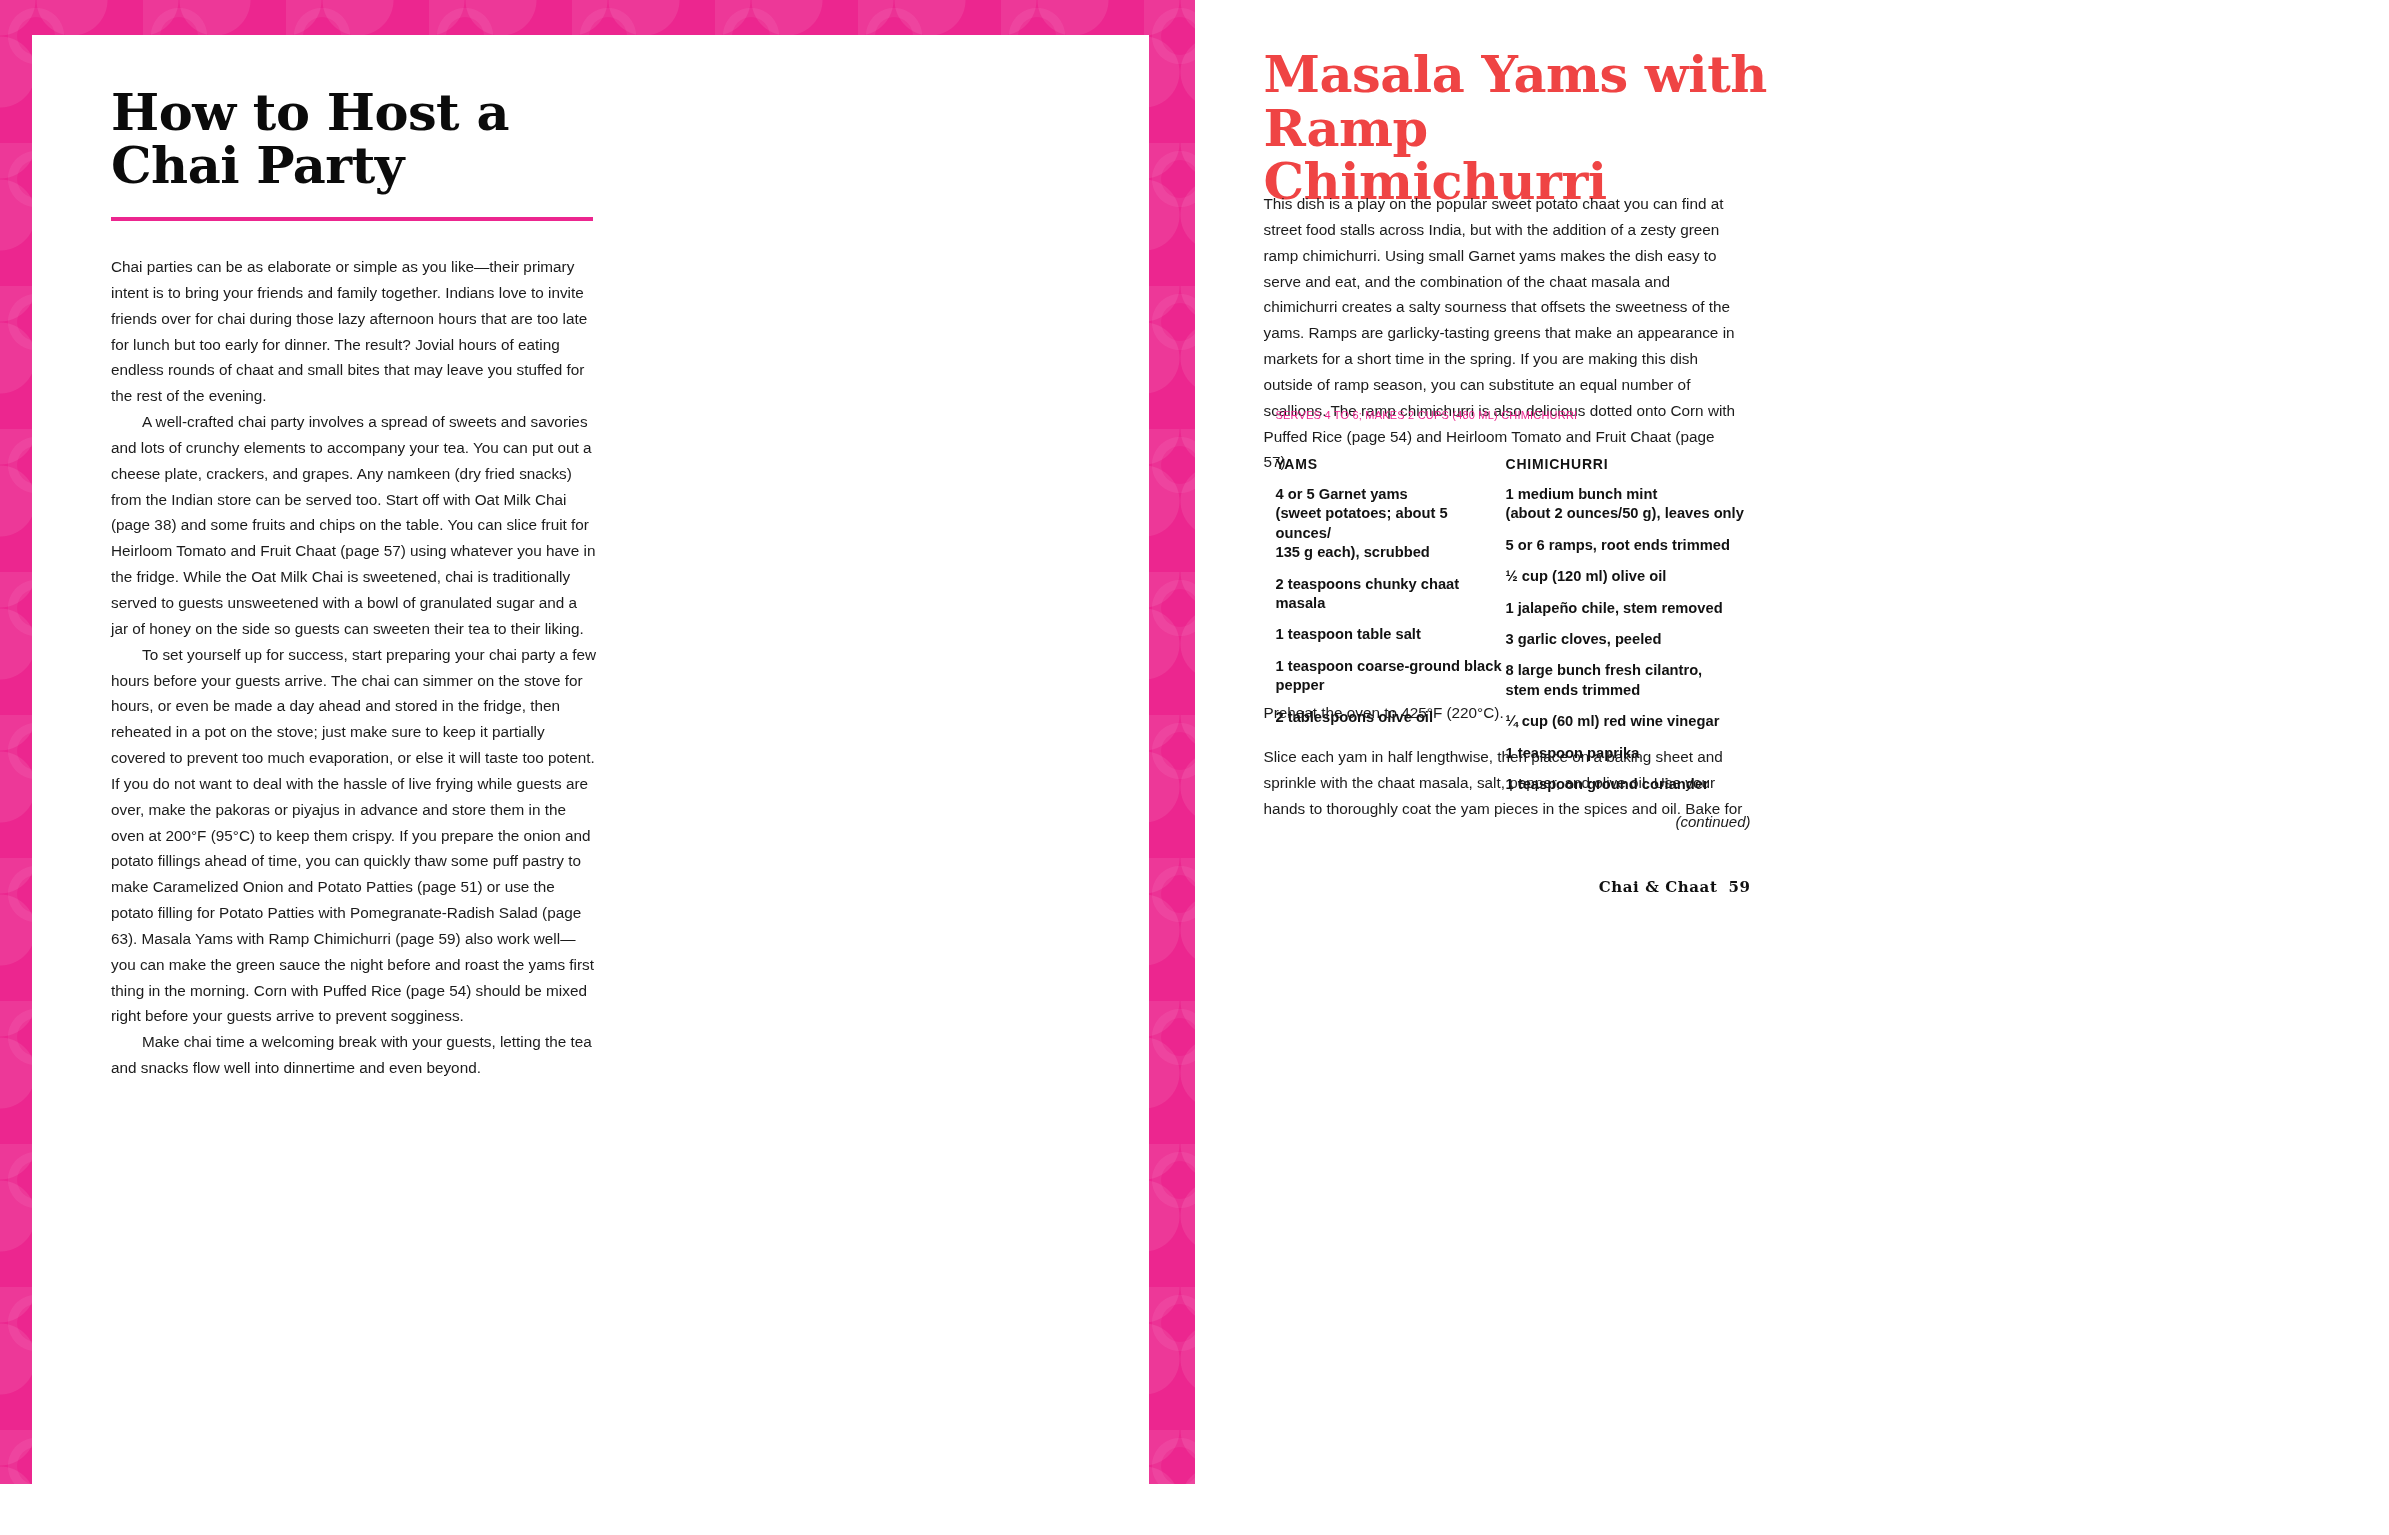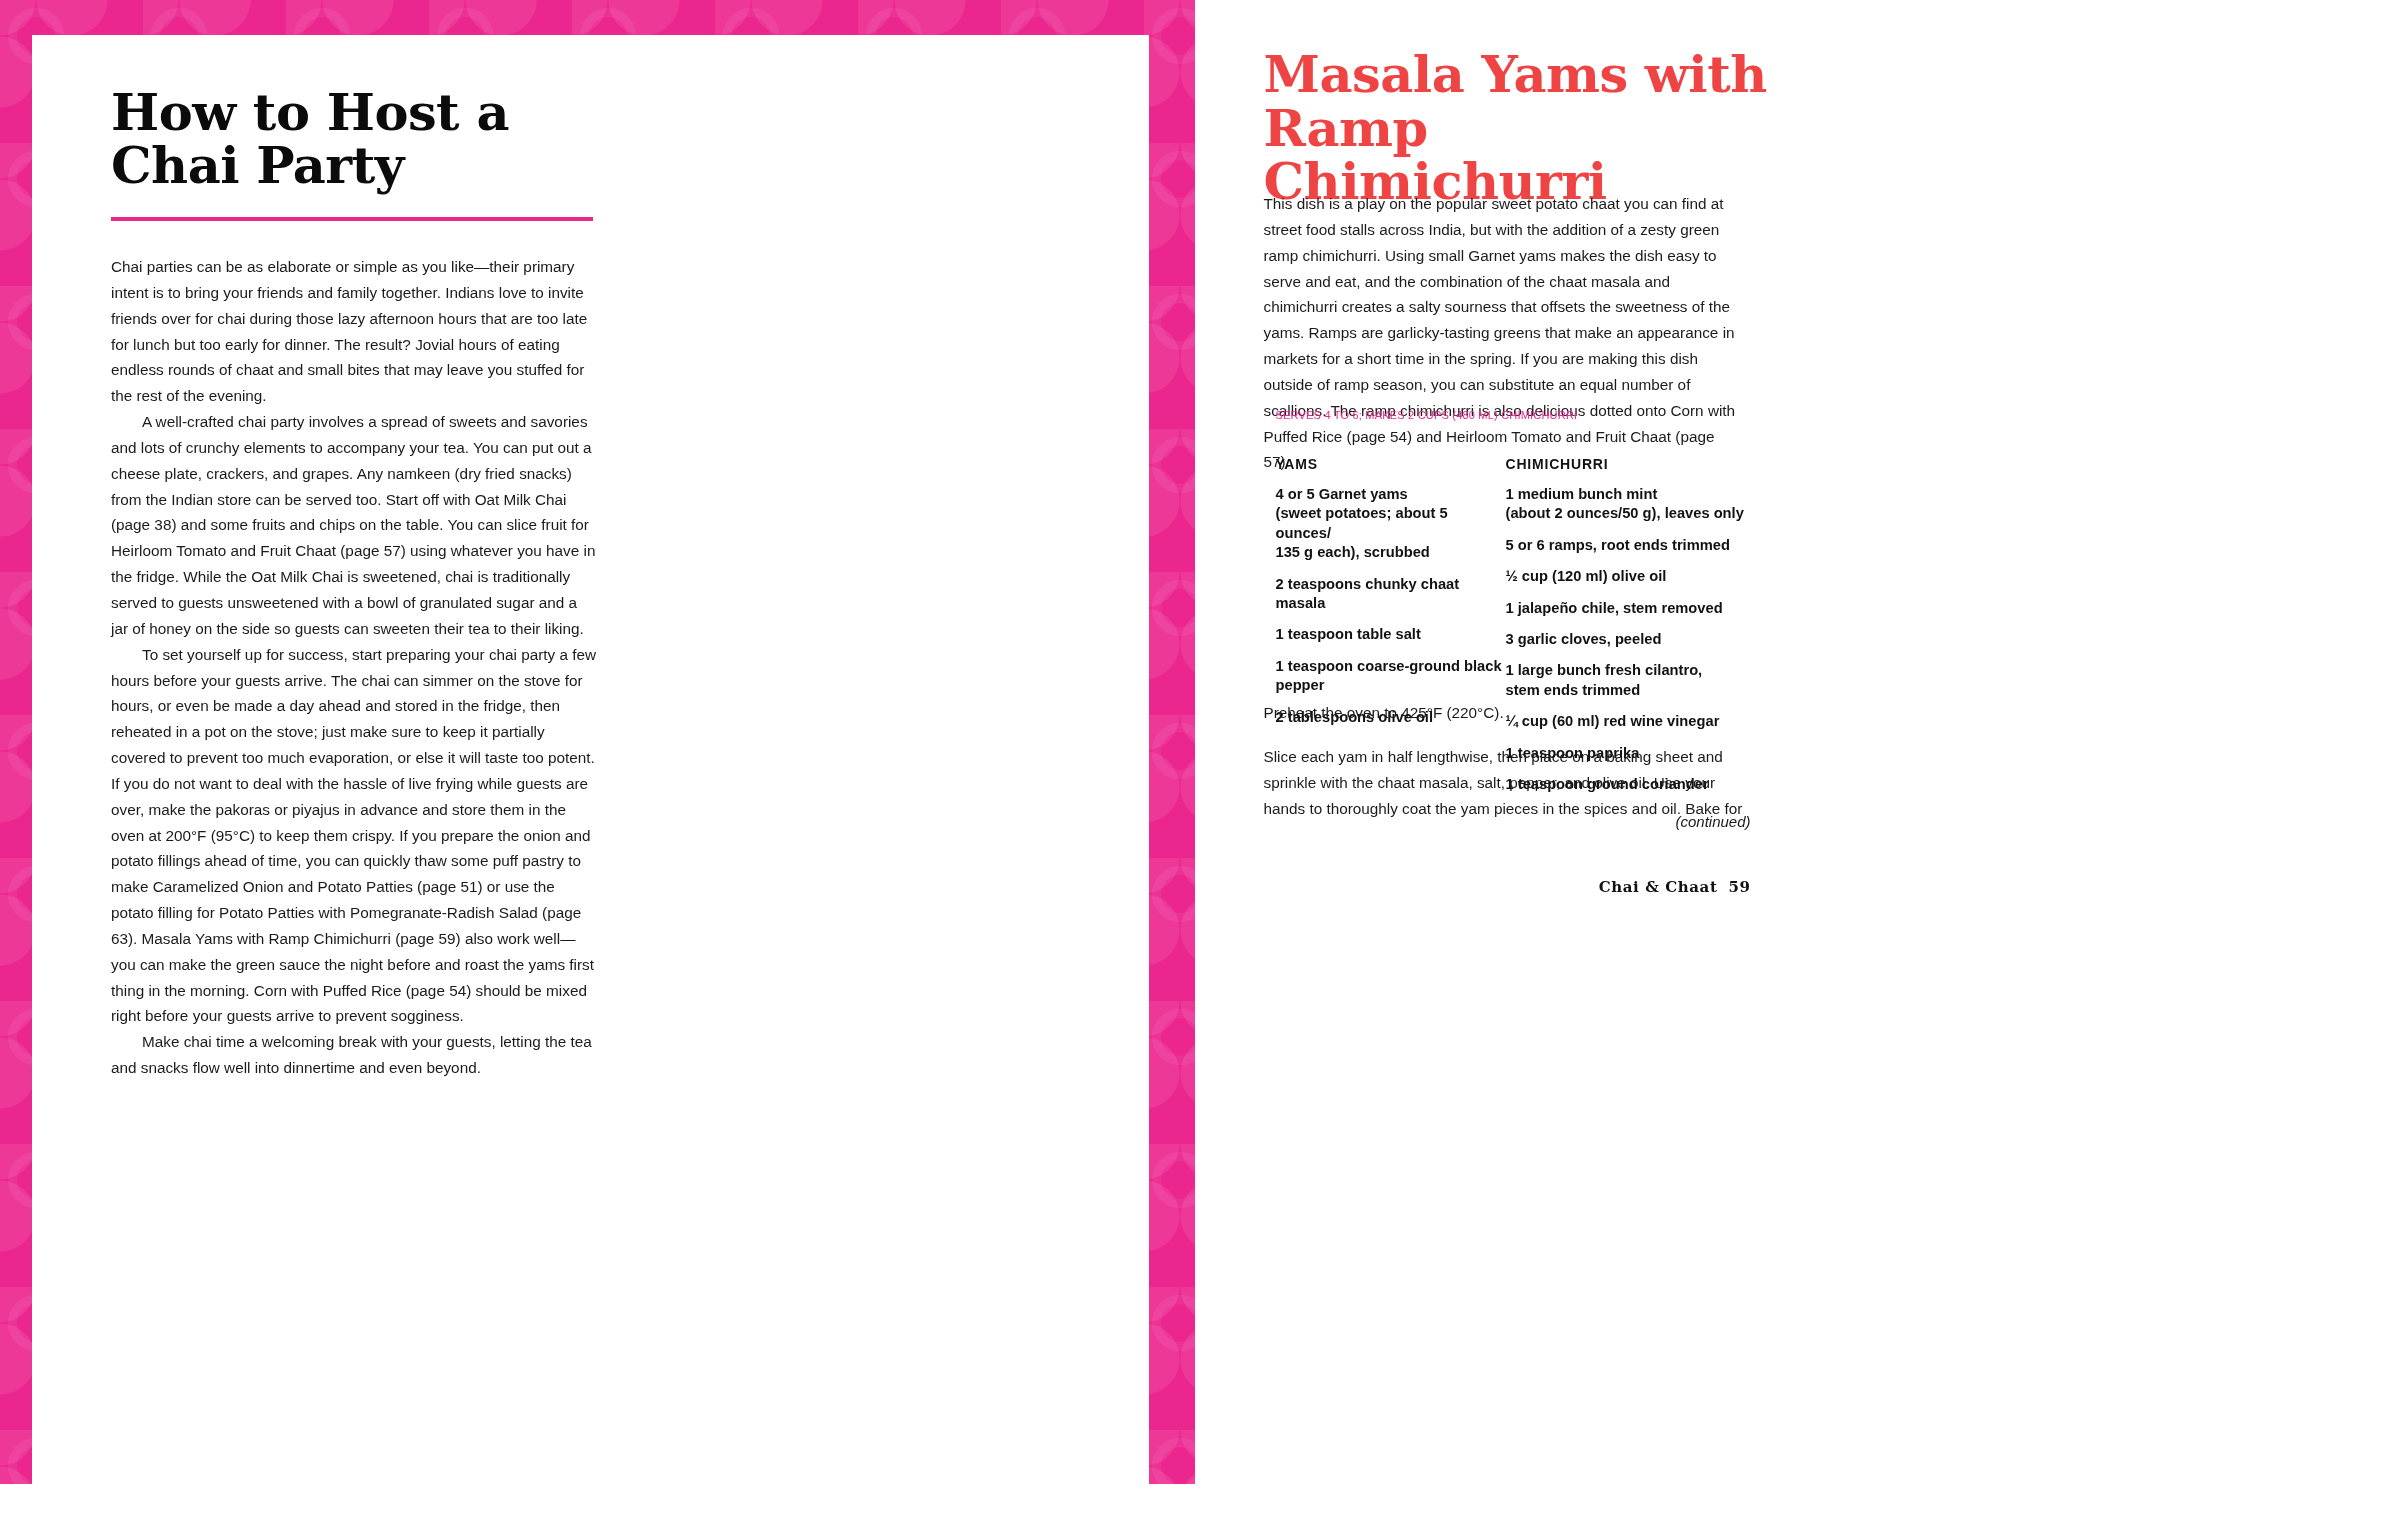--- a/index.html
+++ b/index.html
@@ -228,21 +228,21 @@
         <div class="ing-item">2 tablespoons olive oil</div>
       </div>
       <div class="ing-col second">
         <div class="ing-head">CHIMICHURRI</div>
         <div class="ing-item">1 medium bunch mint
 (about 2 ounces/50 g), leaves only</div>
         <div class="ing-item">5 or 6 ramps, root ends trimmed</div>
         <div class="ing-item">½ cup (120 ml) olive oil</div>
         <div class="ing-item">1 jalapeño chile, stem removed</div>
         <div class="ing-item">3 garlic cloves, peeled</div>
-        <div class="ing-item">1 large bunch fresh cilantro,
+        <div class="ing-item">8 large bunch fresh cilantro,
 stem ends trimmed</div>
         <div class="ing-item">¼ cup (60 ml) red wine vinegar</div>
         <div class="ing-item">1 teaspoon paprika</div>
         <div class="ing-item">1 teaspoon ground coriander</div>
       </div>
     </div>
 
     <div class="method" style="left: 69px;">
       <p>Preheat the oven to 425°F (220°C).</p>
       <p>Slice each yam in half lengthwise, then place on a baking sheet and sprinkle with the chaat masala, salt, pepper, and olive oil. Use your hands to thoroughly coat the yam pieces in the spices and oil. Bake for</p>

